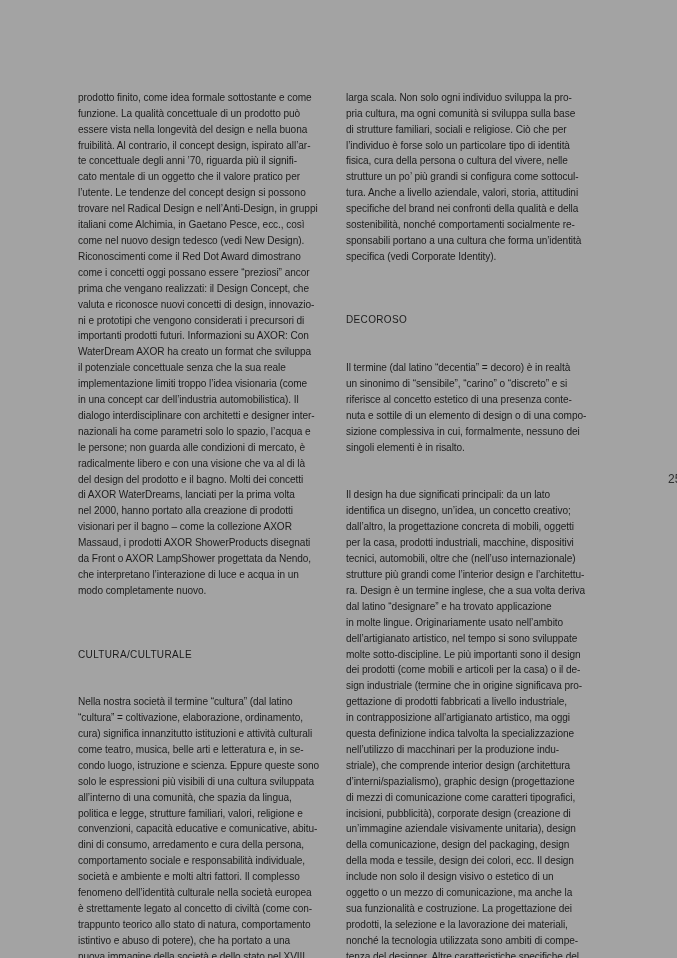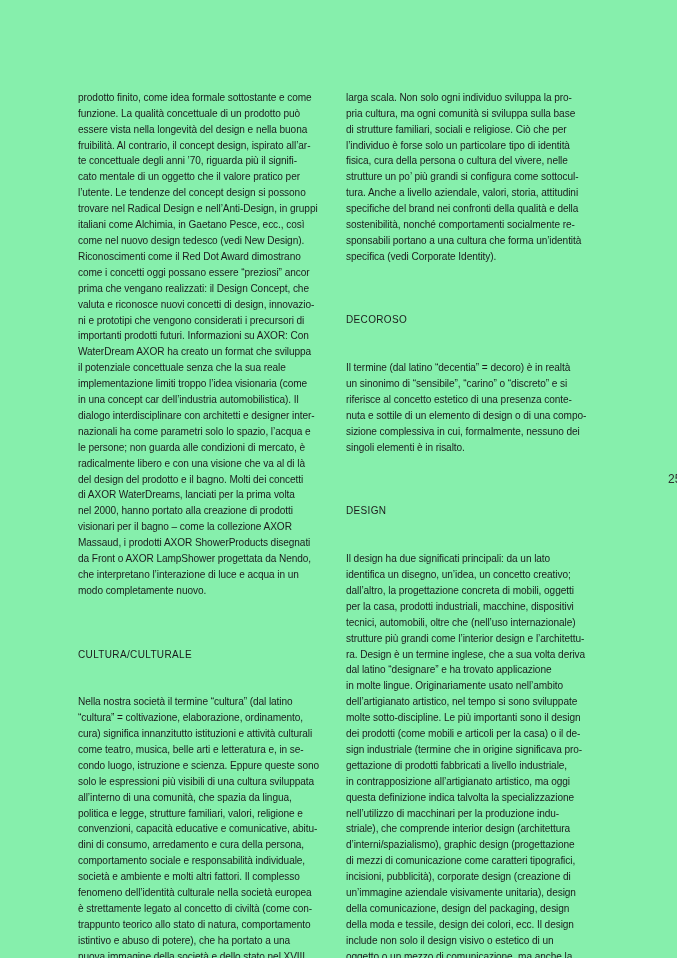--- a/index.html
+++ b/index.html
@@ -11,21 +11,21 @@
     height: 958px;
     background: #ffffff;
     position: relative;
     font-family: "Liberation Sans", sans-serif;
     color: #1b1b1b;
     overflow: hidden;
   }
   .page {
     position: absolute;
     inset: 0;
-    background: #86efac;
+    background: #a3a3a3;
   }
   .column {
     position: absolute;
     top: 58px;
     font-size: 10.1px;
     line-height: 15.9px;
     letter-spacing: -0.08px;
     white-space: pre;
   }
   .col-left  { left: 78px;  width: 258px; }
@@ -124,21 +124,20 @@
 sostenibilità, nonché comportamenti socialmente re-
 sponsabili portano a una cultura che forma un’identità
 specifica (vedi Corporate Identity).</p>
     <h2 class="section-heading">DECOROSO</h2>
     <p class="para">Il termine (dal latino “decentia” = decoro) è in realtà
 un sinonimo di “sensibile”, “carino” o “discreto” e si
 riferisce al concetto estetico di una presenza conte-
 nuta e sottile di un elemento di design o di una compo-
 sizione complessiva in cui, formalmente, nessuno dei
 singoli elementi è in risalto.</p>
-    <h2 class="section-heading">DESIGN</h2>
     <p class="para">Il design ha due significati principali: da un lato
 identifica un disegno, un’idea, un concetto creativo;
 dall’altro, la progettazione concreta di mobili, oggetti
 per la casa, prodotti industriali, macchine, dispositivi
 tecnici, automobili, oltre che (nell’uso internazionale)
 strutture più grandi come l’interior design e l’architettu-
 ra. Design è un termine inglese, che a sua volta deriva
 dal latino “designare” e ha trovato applicazione
 in molte lingue. Originariamente usato nell’ambito
 dell’artigianato artistico, nel tempo si sono sviluppate

